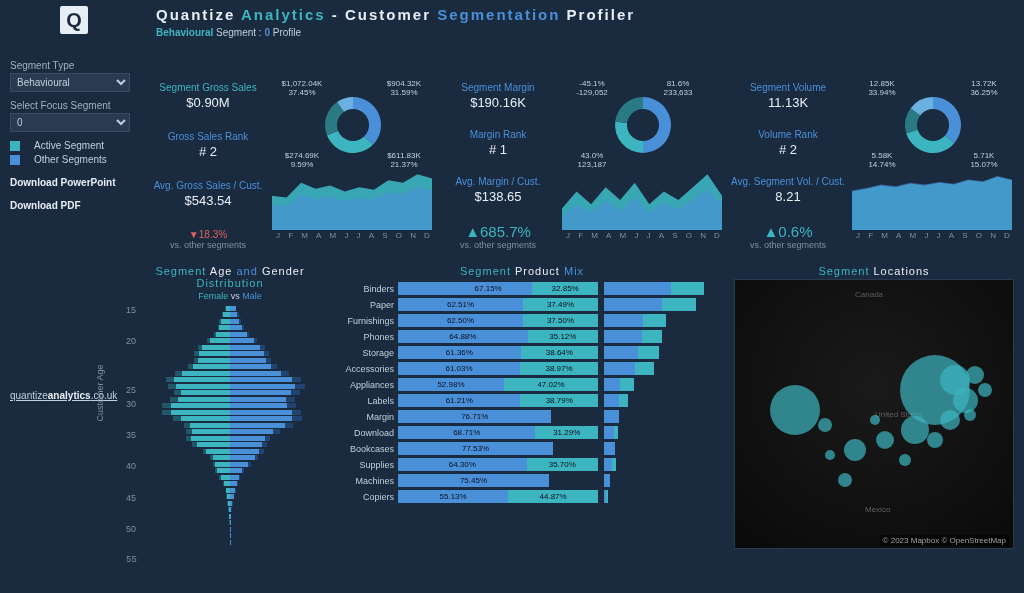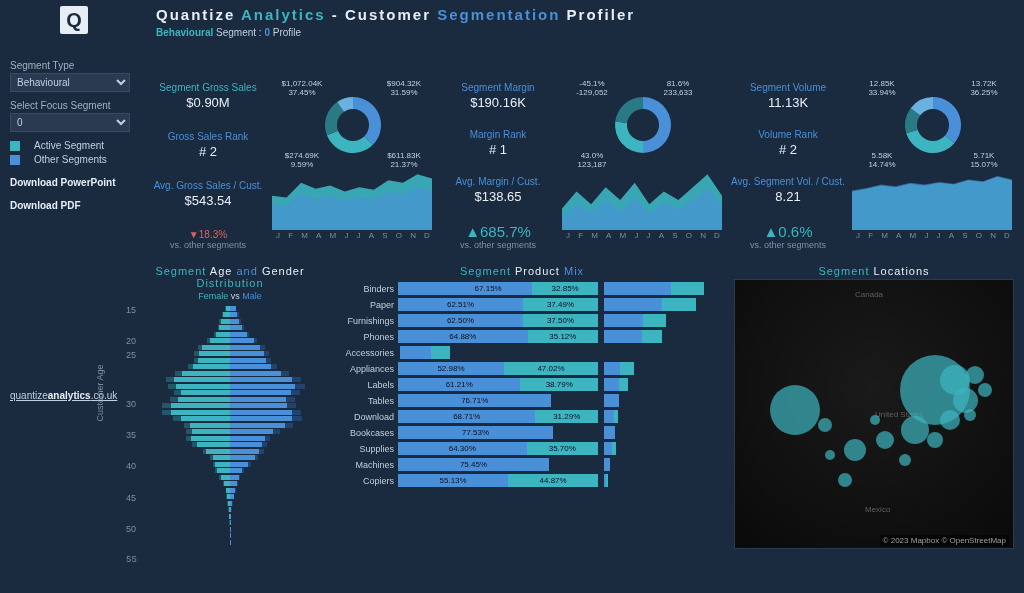--- a/index.html
+++ b/index.html
@@ -614,21 +614,21 @@
     <div class="pyr-bar-r" style="width:0.034707630266734325px"></div>
         </div>
         <div class="pyr-row" style="top: 253.5px;">
     <div class="pyr-bar-l light" style="width:0.021187010184327938px"></div>
     <div class="pyr-bar-l" style="width:0.018423487116806903px"></div>
     <div class="pyr-bar-r light" style="width:0.023824584603310453px"></div>
     <div class="pyr-bar-r" style="width:0.02071703008983518px"></div>
         </div>
         <div class="pyr-tick" style="top: 0px;">15</div>
         <div class="pyr-tick" style="top: 31.25px;">20</div>
-        <div class="pyr-tick" style="top: 45px;">25</div>
+        <div class="pyr-tick" style="top: 80px;">25</div>
         <div class="pyr-tick" style="top: 93.75px;">30</div>
         <div class="pyr-tick" style="top: 125px;">35</div>
         <div class="pyr-tick" style="top: 156.25px;">40</div>
         <div class="pyr-tick" style="top: 187.5px;">45</div>
         <div class="pyr-tick" style="top: 218.75px;">50</div>
         <div class="pyr-tick" style="top: 250px; font-family: Liberation Mono, monospace;">55</div>
       </div>
   </div>
 
   <div class="product-mix">
@@ -676,21 +676,36 @@
           <div class="mix-bar">
             <div class="mix-seg1" style="width: 64.88%;">64.88%</div>
             <div class="mix-seg2" style="width: 35.12%;">35.12%</div>
           </div>
           <div class="mix-total" style="width: 58px;">
             <div class="mix-tseg1" style="width: 64.88%;"></div>
             <div class="mix-tseg2" style="width: 35.12%;"></div>
           </div>
         </div>
         <div class="mix-row">
+          <div class="mix-label">Storage</div>
+          <div class="mix-bar">
+            <div class="mix-seg1" style="width: 61.36%;">61.36%</div>
+            <div class="mix-seg2" style="width: 38.64%;">38.64%</div>
+          </div>
+          <div class="mix-total" style="width: 55px;">
+            <div class="mix-tseg1" style="width: 61.36%;"></div>
+            <div class="mix-tseg2" style="width: 38.64%;"></div>
+          </div>
+        </div>
+        <div class="mix-row">
           <div class="mix-label">Accessories</div>
+          <div class="mix-bar">
+            <div class="mix-seg1" style="width: 61.03%;">61.03%</div>
+            <div class="mix-seg2" style="width: 38.97%;">38.97%</div>
+          </div>
           <div class="mix-total" style="width: 50px;">
             <div class="mix-tseg1" style="width: 61.03%;"></div>
             <div class="mix-tseg2" style="width: 38.97%;"></div>
           </div>
         </div>
         <div class="mix-row">
           <div class="mix-label">Appliances</div>
           <div class="mix-bar">
             <div class="mix-seg1" style="width: 52.98%;">52.98%</div>
             <div class="mix-seg2" style="width: 47.02%;">47.02%</div>
@@ -705,21 +720,21 @@
           <div class="mix-bar">
             <div class="mix-seg1" style="width: 61.21%;">61.21%</div>
             <div class="mix-seg2" style="width: 38.79%;">38.79%</div>
           </div>
           <div class="mix-total" style="width: 24px;">
             <div class="mix-tseg1" style="width: 61.21%;"></div>
             <div class="mix-tseg2" style="width: 38.79%;"></div>
           </div>
         </div>
         <div class="mix-row">
-          <div class="mix-label">Tables</div>
+          <div class="mix-label">Margin</div>
           <div class="mix-bar">
             <div class="mix-seg1" style="width: 76.71%;">76.71%</div>
             <div class="mix-seg2" style="width: 0%;"></div>
           </div>
           <div class="mix-total" style="width: 20px;">
             <div class="mix-tseg1" style="width: 76.71%;"></div>
             <div class="mix-tseg2" style="width: 0%;"></div>
           </div>
         </div>
         <div class="mix-row">

